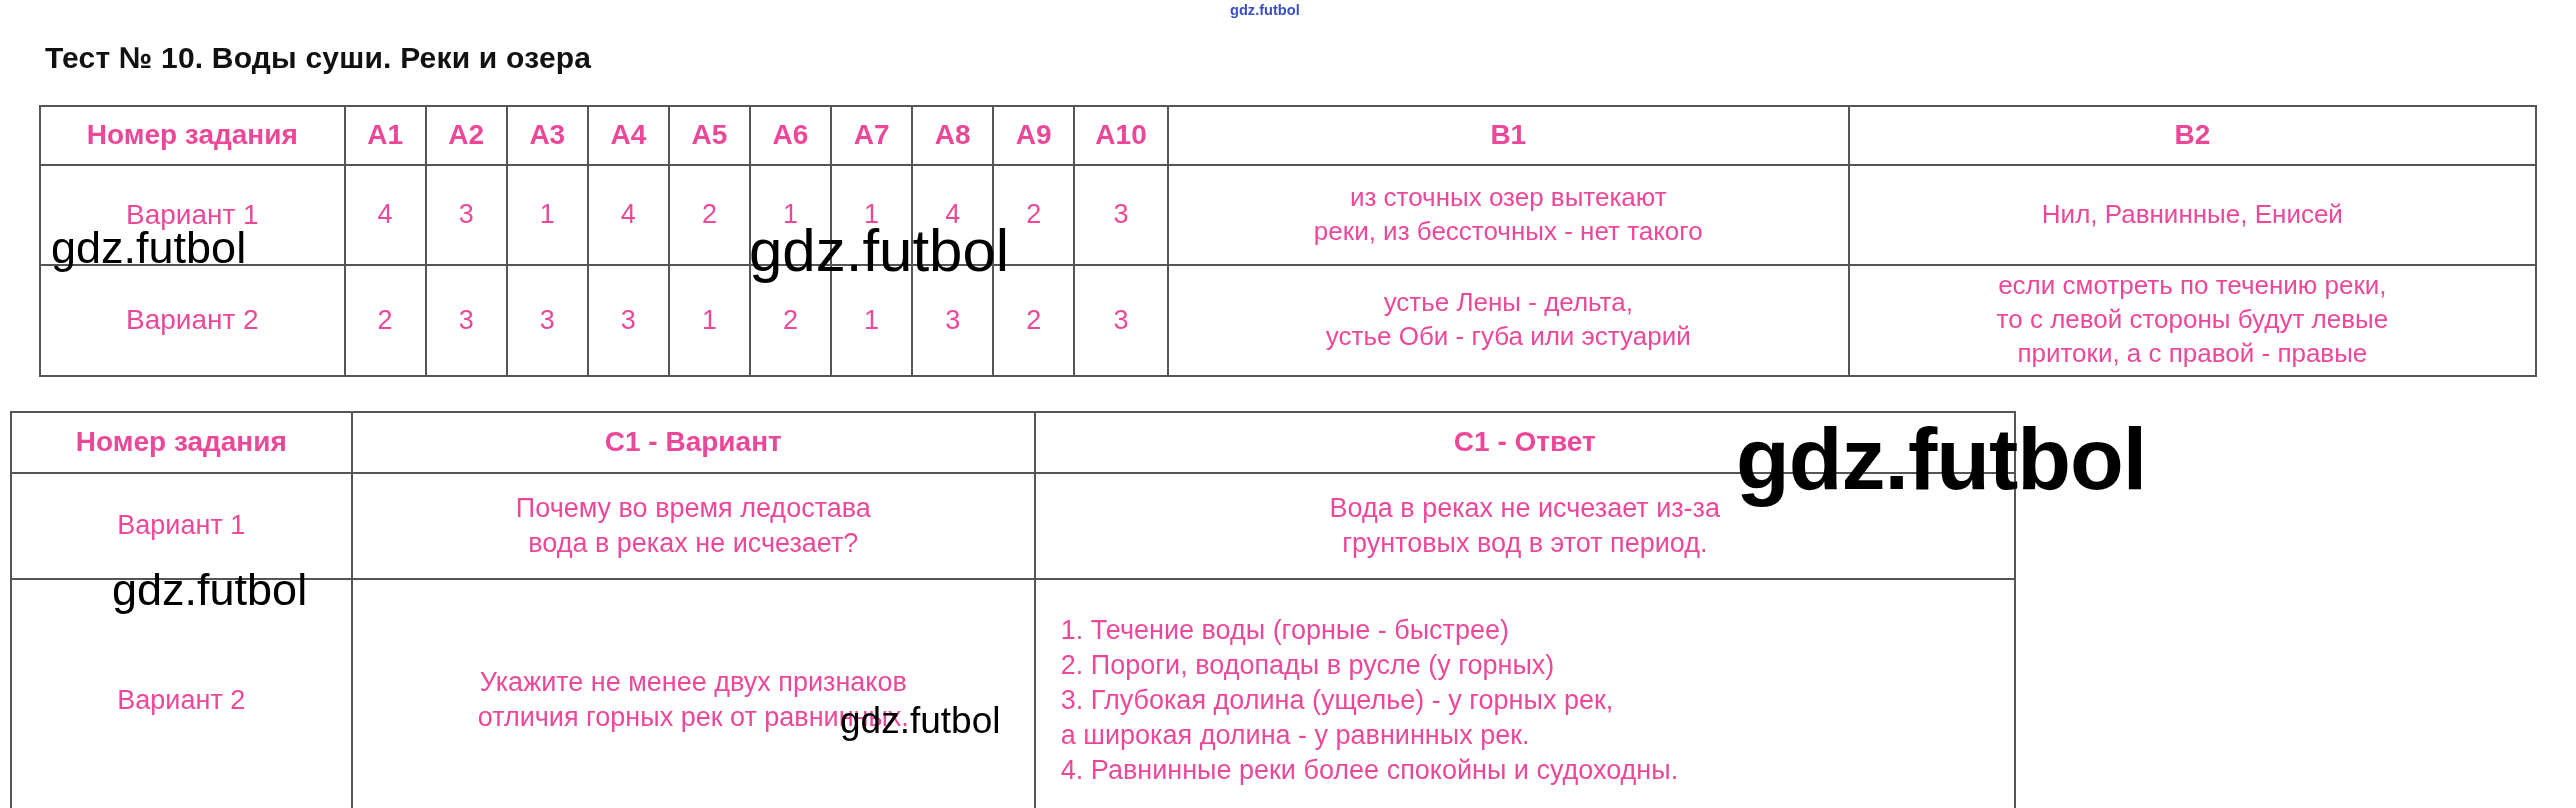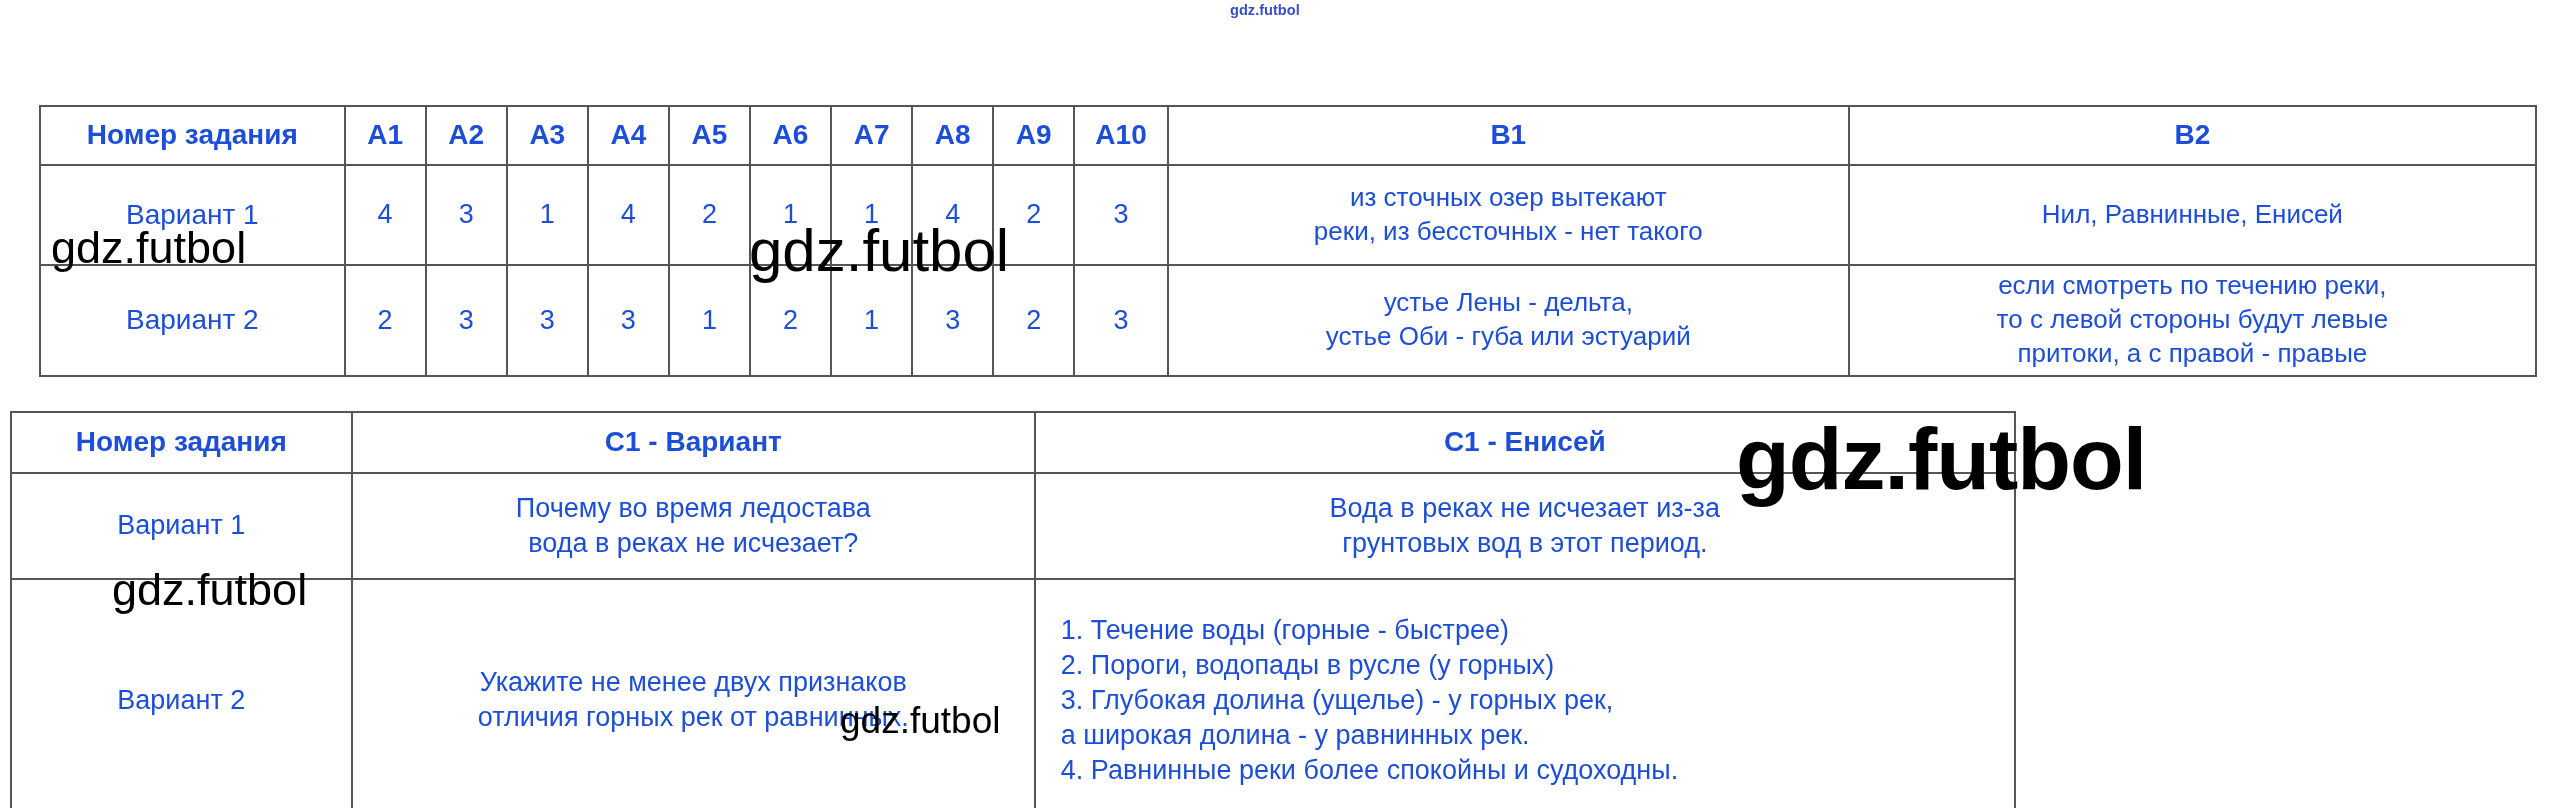--- a/index.html
+++ b/index.html
@@ -46,21 +46,21 @@
     border-collapse: collapse;
     table-layout: fixed;
   }
 
   table td, table th {
     border: 2px solid #555555;
     text-align: center;
     vertical-align: middle;
     font-weight: normal;
     font-size: 27px;
-    color: #1d4ed8;
+    color: #ec4899;
     padding: 3.9px 5.9px;
     line-height: 1.22;
   }
 
   
   #table1 {
     position: absolute;
     top: 105px;
     left: 39px;
     width: 2498px;
@@ -114,20 +114,21 @@
   .wm-4 { top: 564px; left: 112px; font-size: 45px; }
   .wm-5 { top: 700px; left: 840px; font-size: 37px; }
 </style>
 </head>
 <body>
 
 <div class="page">
 
   <div class="top-watermark">gdz.futbol</div>
 
+  <div class="doc-title">Тест № 10. Воды суши. Реки и озера</div>
 
   <table id="table1">
     <colgroup>
       <col style="width:293px">
       <col style="width:78px">
         <col style="width:78px">
         <col style="width:78px">
       <col style="width:78px">
         <col style="width:78px">
         <col style="width:78px">
@@ -190,21 +191,21 @@
   <table id="table2">
     <colgroup>
       <col style="width:341px">
       <col style="width:683px">
       <col style="width:980px">
     </colgroup>
     <tbody>
       <tr class="hdr">
         <td>Номер задания</td>
         <td>С1 - Вариант</td>
-        <td>С1 - Енисей</td>
+        <td>С1 - Ответ</td>
       </tr>
       <tr class="row-v1">
         <td>Вариант 1</td>
         <td class="q ml">Почему во время ледостава<br>вода в реках не исчезает?</td>
         <td class="a ml">Вода в реках не исчезает из-за<br>грунтовых вод в этот период.</td>
       </tr>
       <tr class="row-v2">
         <td>Вариант 2</td>
         <td class="q ml">Укажите не менее двух признаков<br>отличия горных рек от равнинных.</td>
         <td class="a ml a-left">1. Течение воды (горные - быстрее)<br>2. Пороги, водопады в русле (у горных)<br>3. Глубокая долина (ущелье) - у горных рек,<br>    а широкая долина - у равнинных рек.<br>4. Равнинные реки более спокойны и судоходны.</td>

